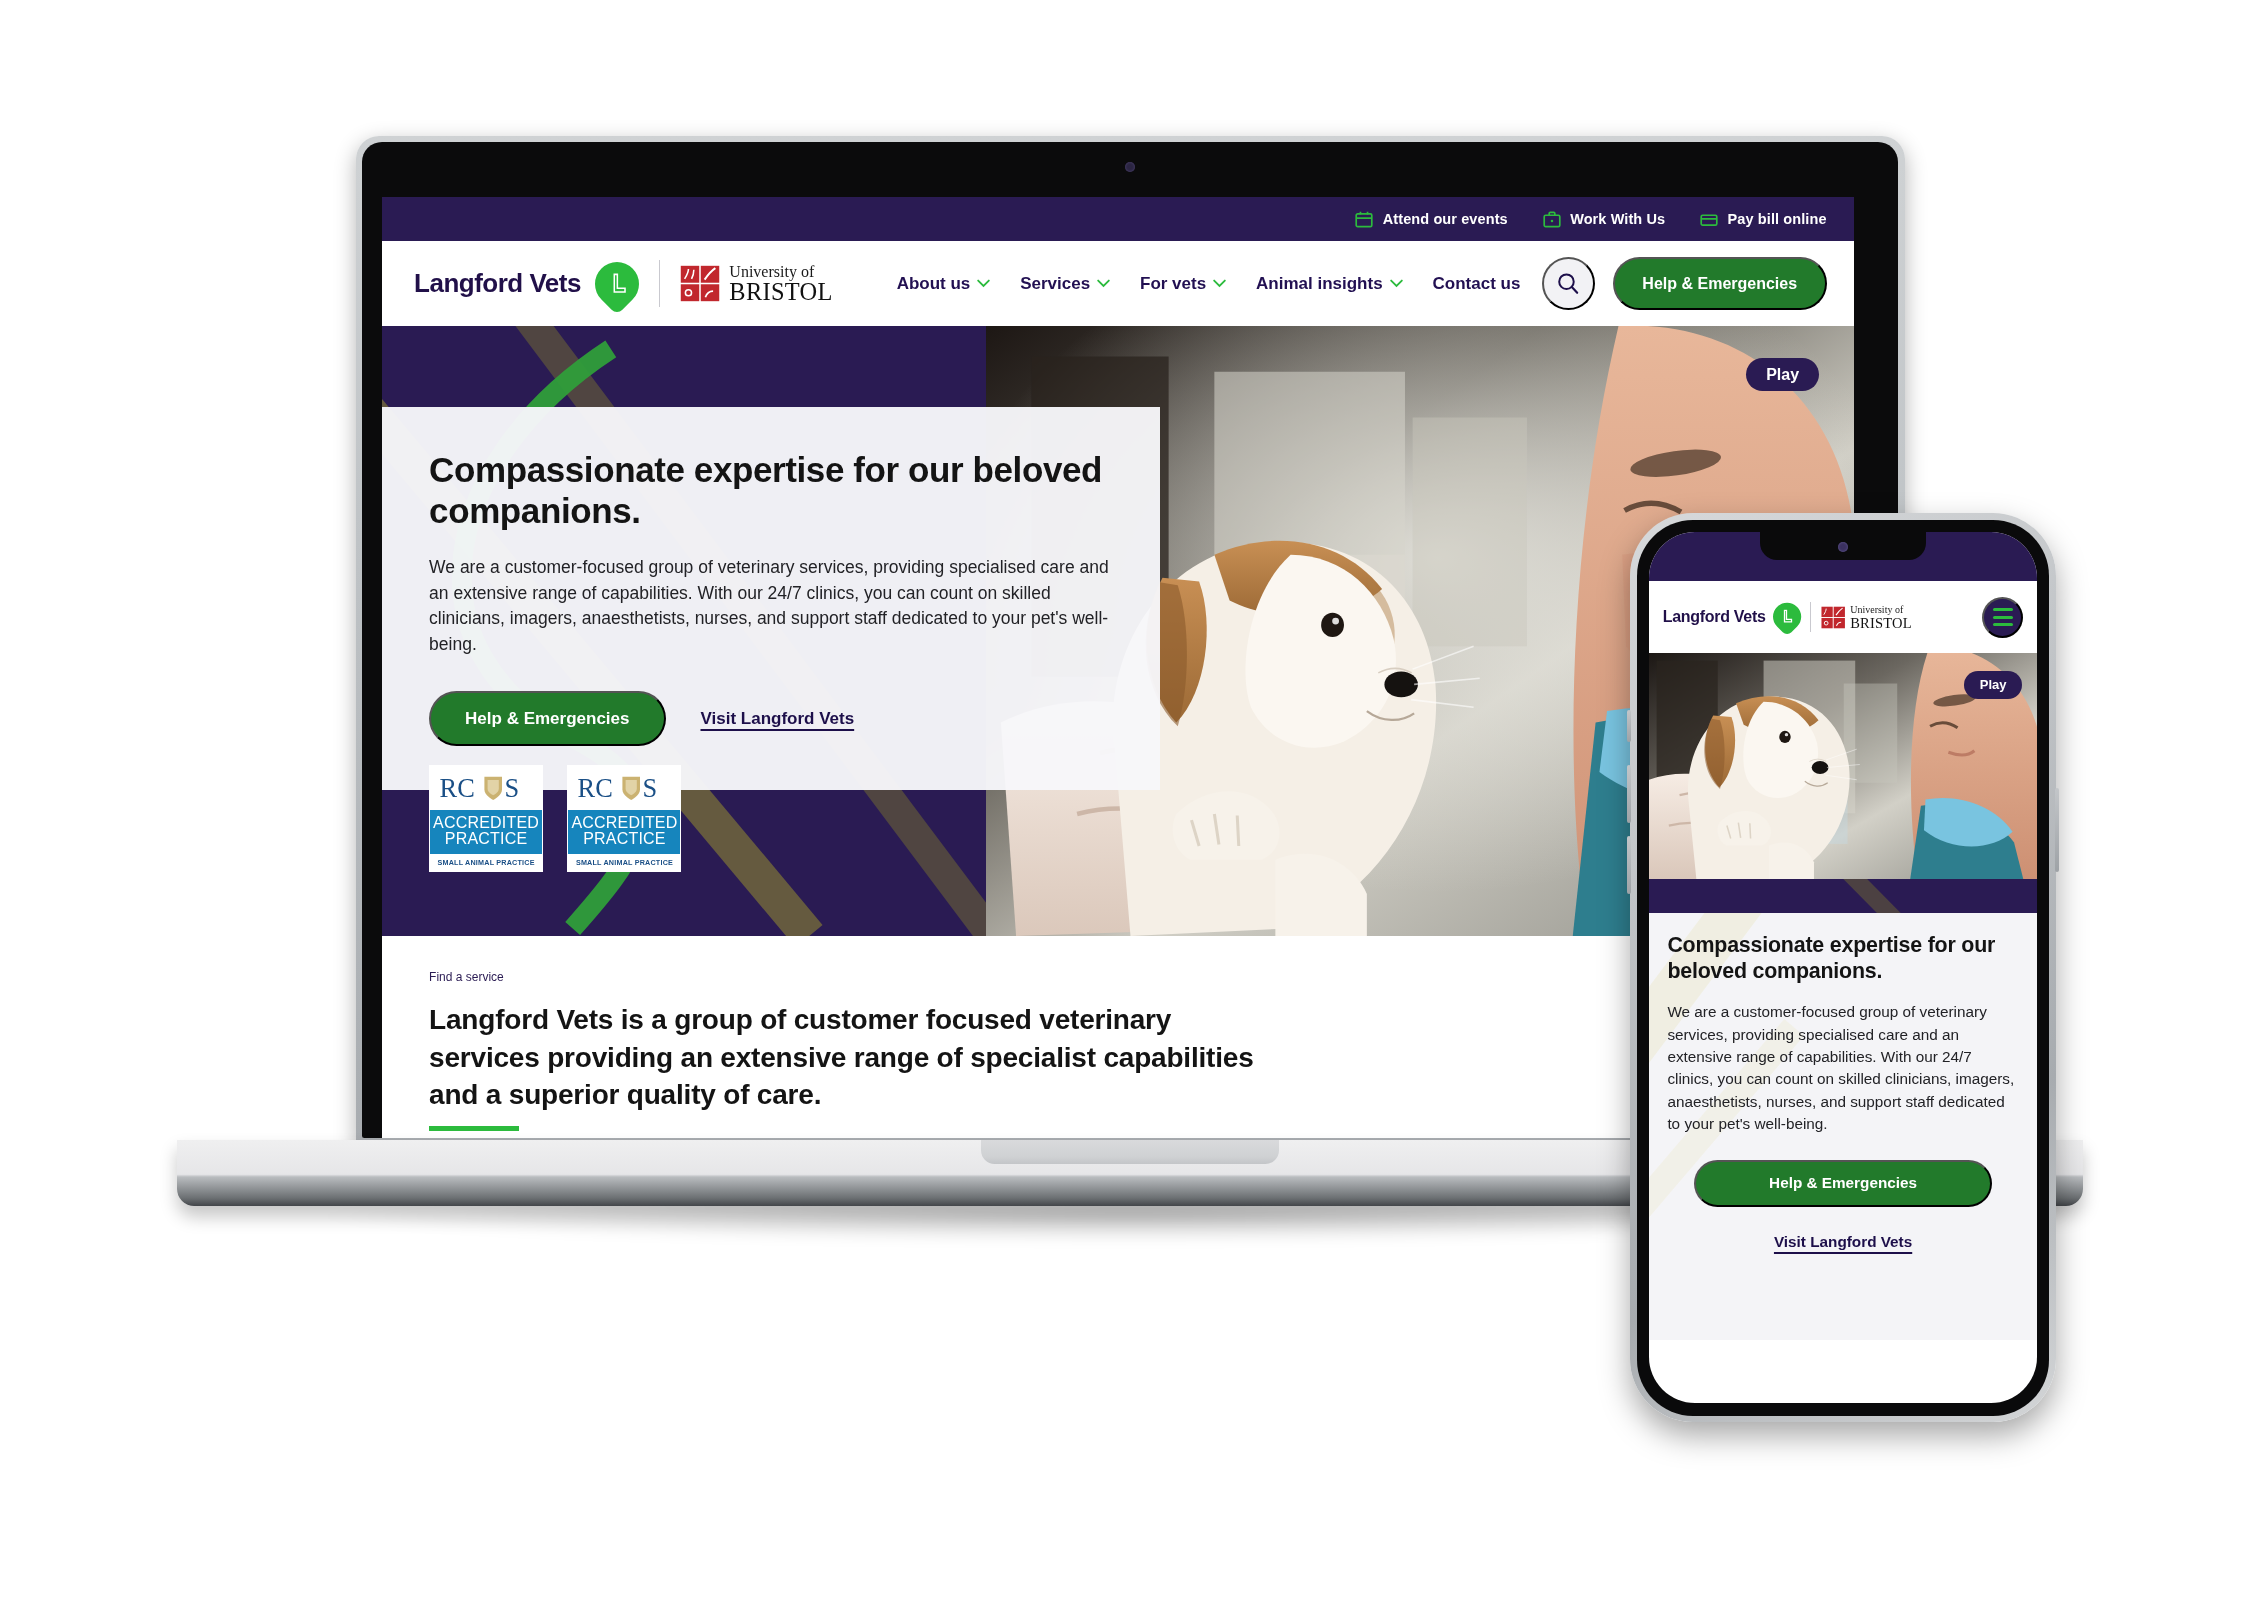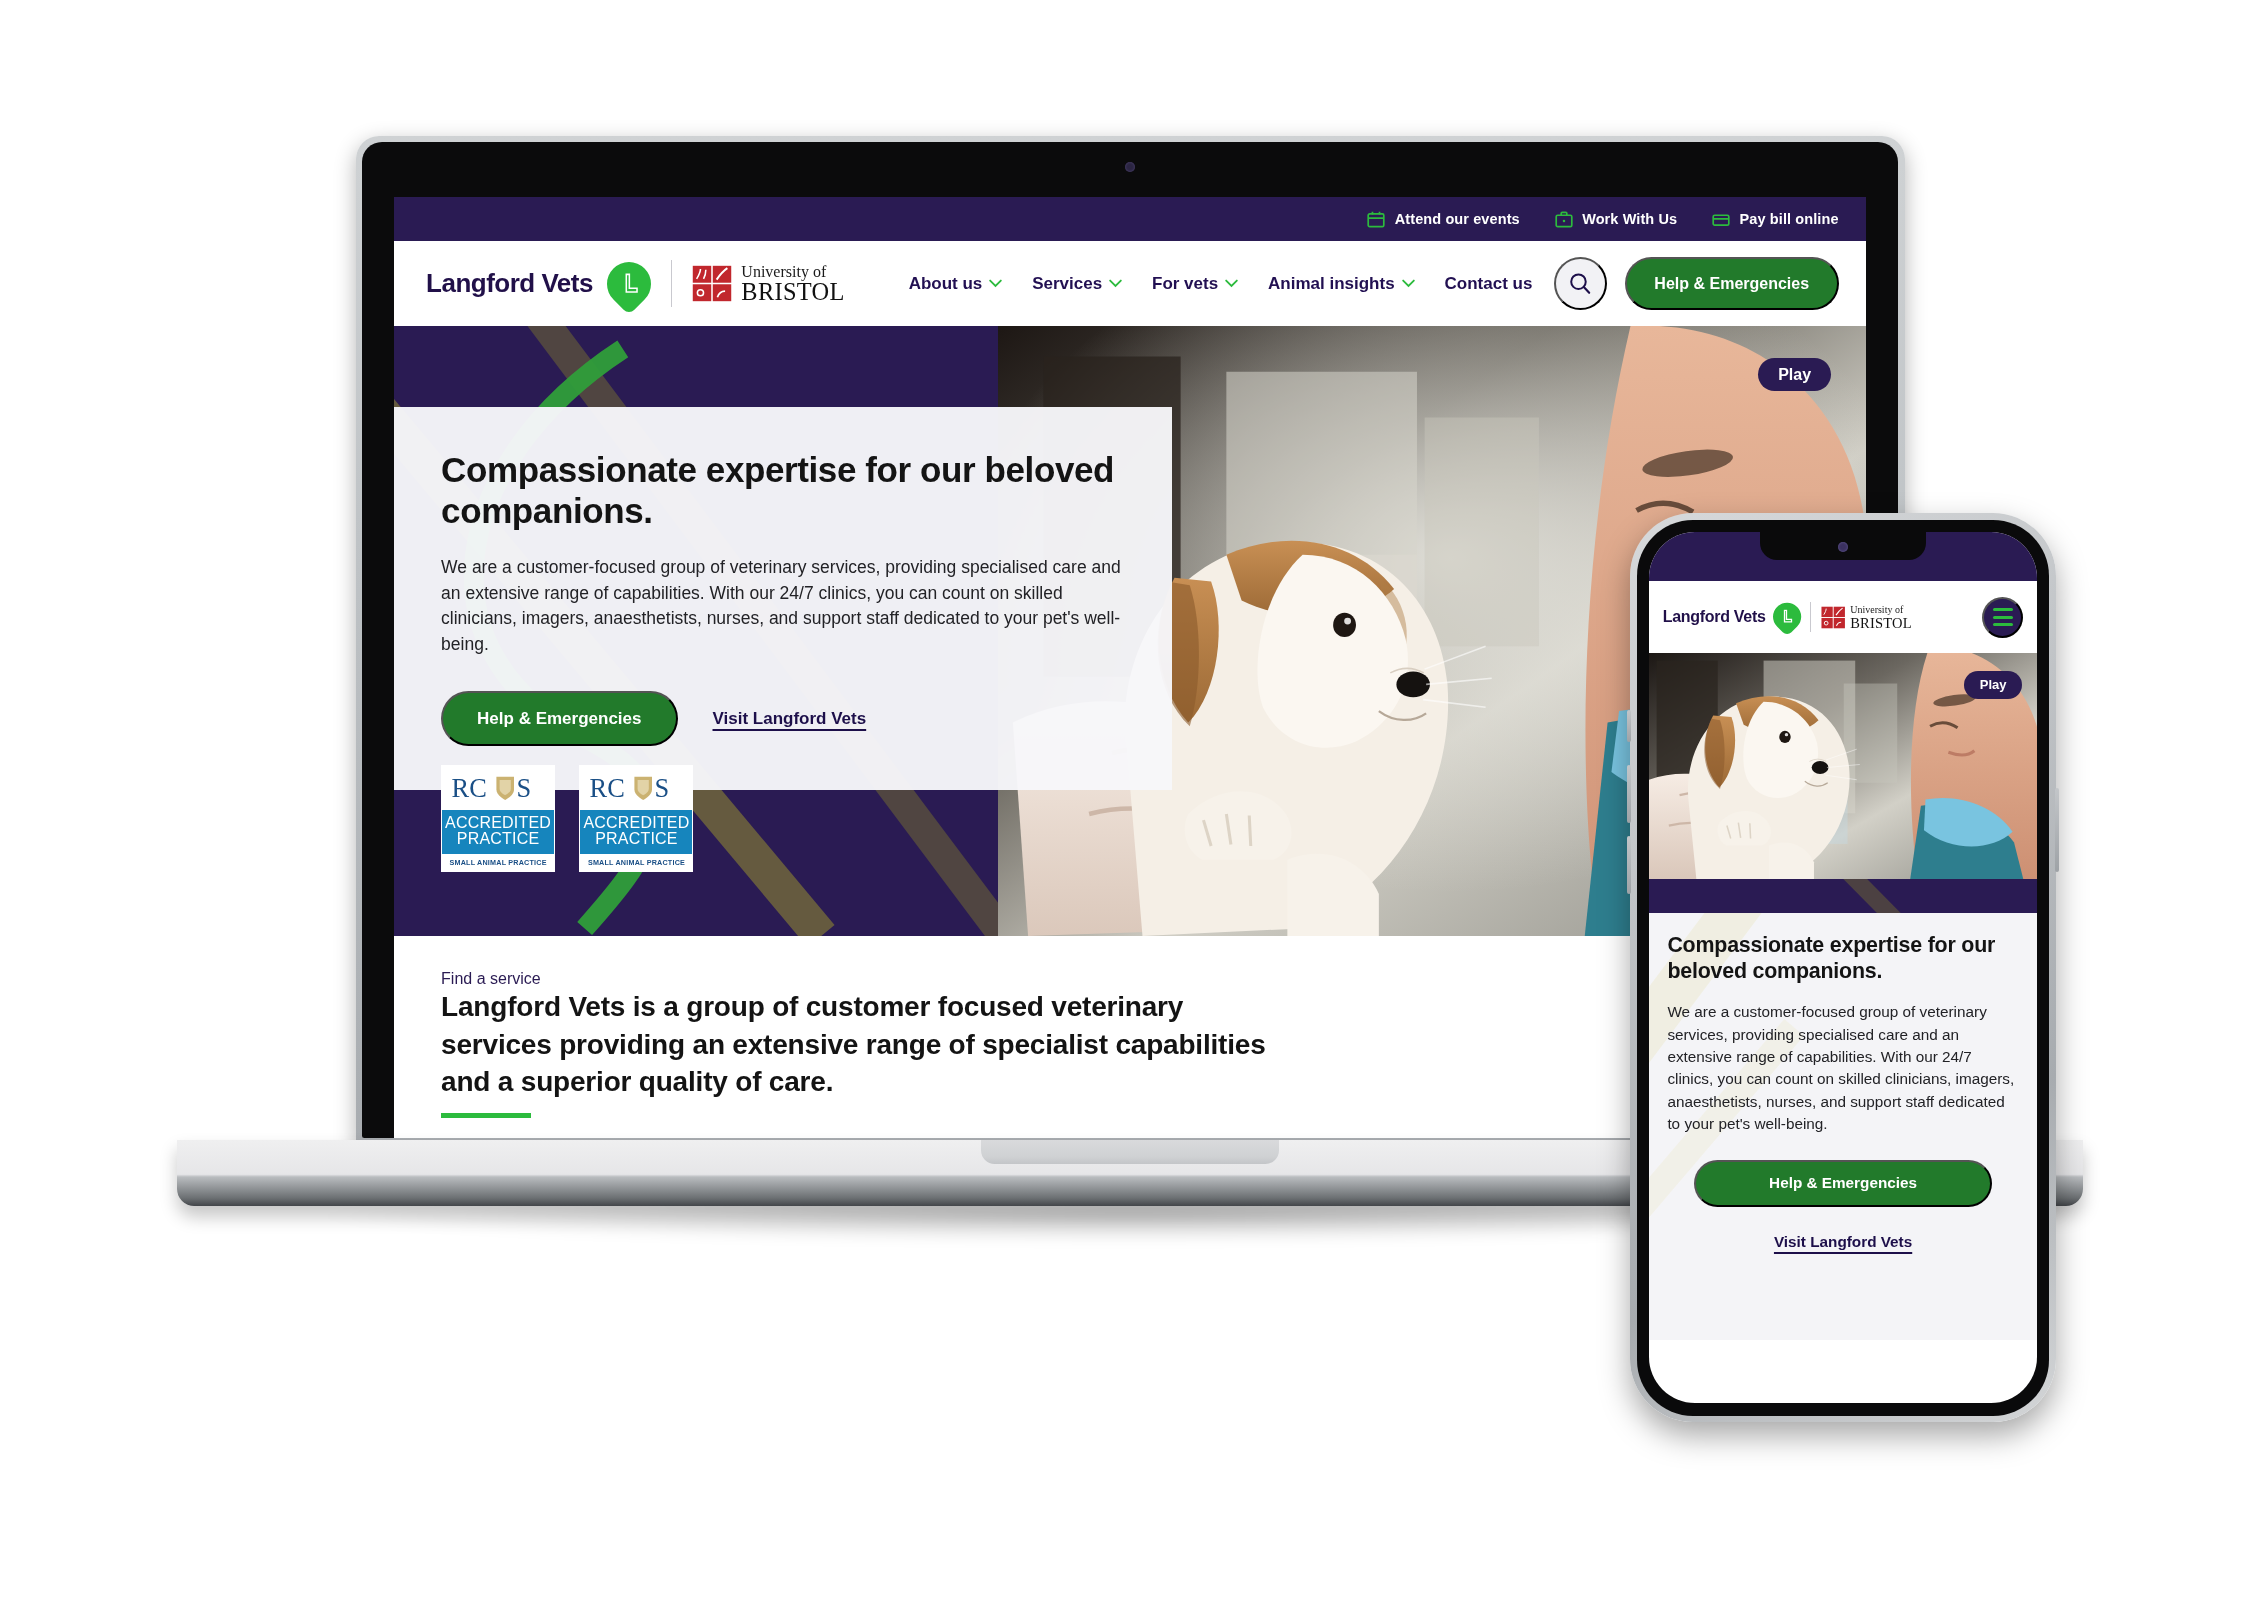--- a/index.html
+++ b/index.html
@@ -51,21 +51,21 @@
     left: 50%;
     top: 20px;
     transform: translateX(-50%);
     width: 10px; height: 10px;
     border-radius: 50%;
     background: #2b2542;
     box-shadow: inset 0 0 2.3px #554a7a;
   }
   .laptop-screen {
     position: absolute;
-    left: 32px;
+    left: 20px;
     top: 55px;
     width: 1472px;
     height: 941px;
     background: #fde047;
     overflow: hidden;
   }
   .laptop-base {
     position: absolute;
     left: -179px;
     top: 1004px;
@@ -292,23 +292,23 @@
     z-index: 6;
   }
 
   
   .service-band {
     background: #ffffff;
     padding: 34px 47px 0 47px;
   }
   .eyebrow {
     color: #2a1b53;
-    font-size: 16px;
+    font-size: 12px;
     font-weight: 400;
-    margin-bottom: 0;
+    margin-bottom: 17px;
   }
   .service-h2 {
     color: #141414;
     font-size: 28px;
     font-weight: 800;
     line-height: 1.34;
     letter-spacing: -0.2px;
     max-width: 854px;
   }
   .rule-green {

